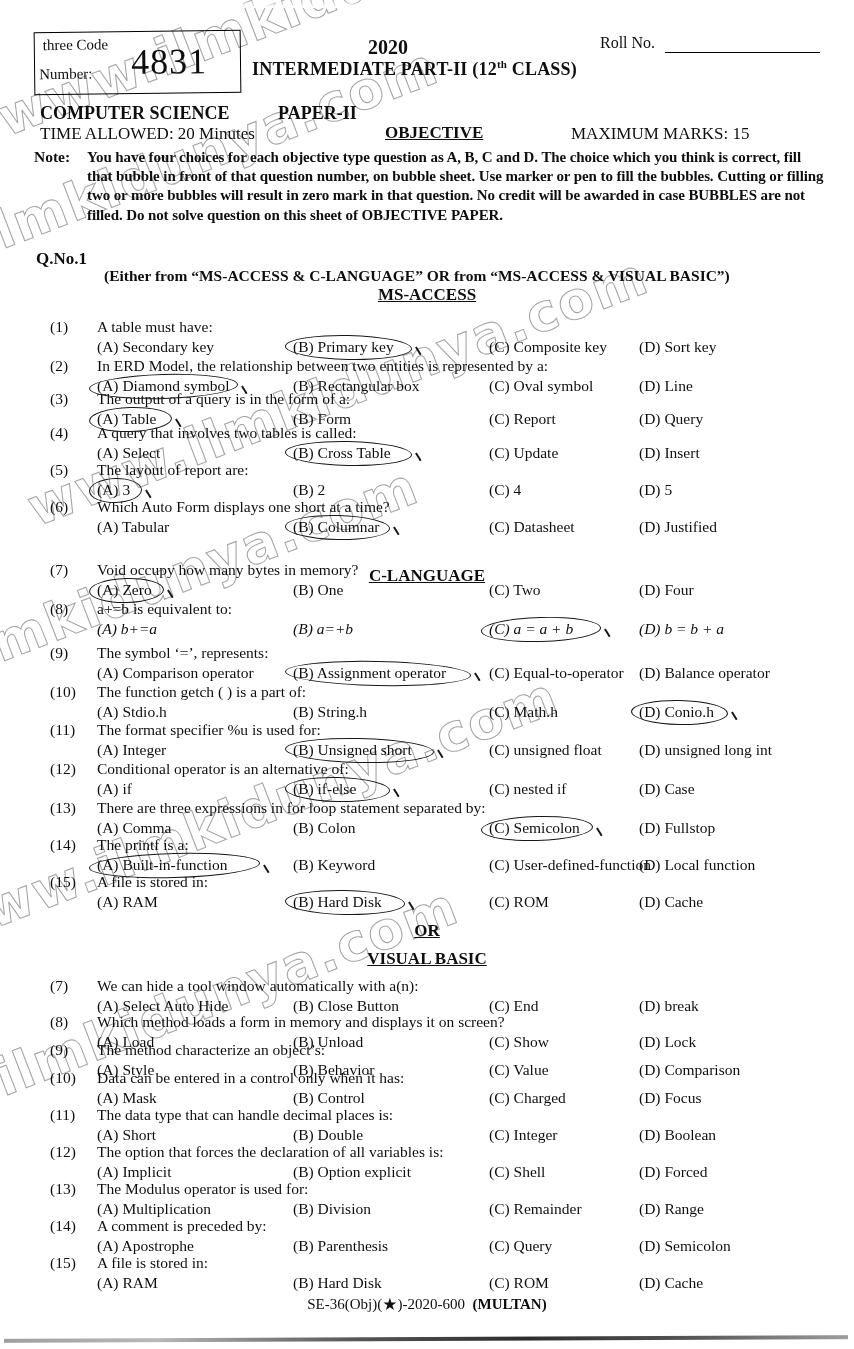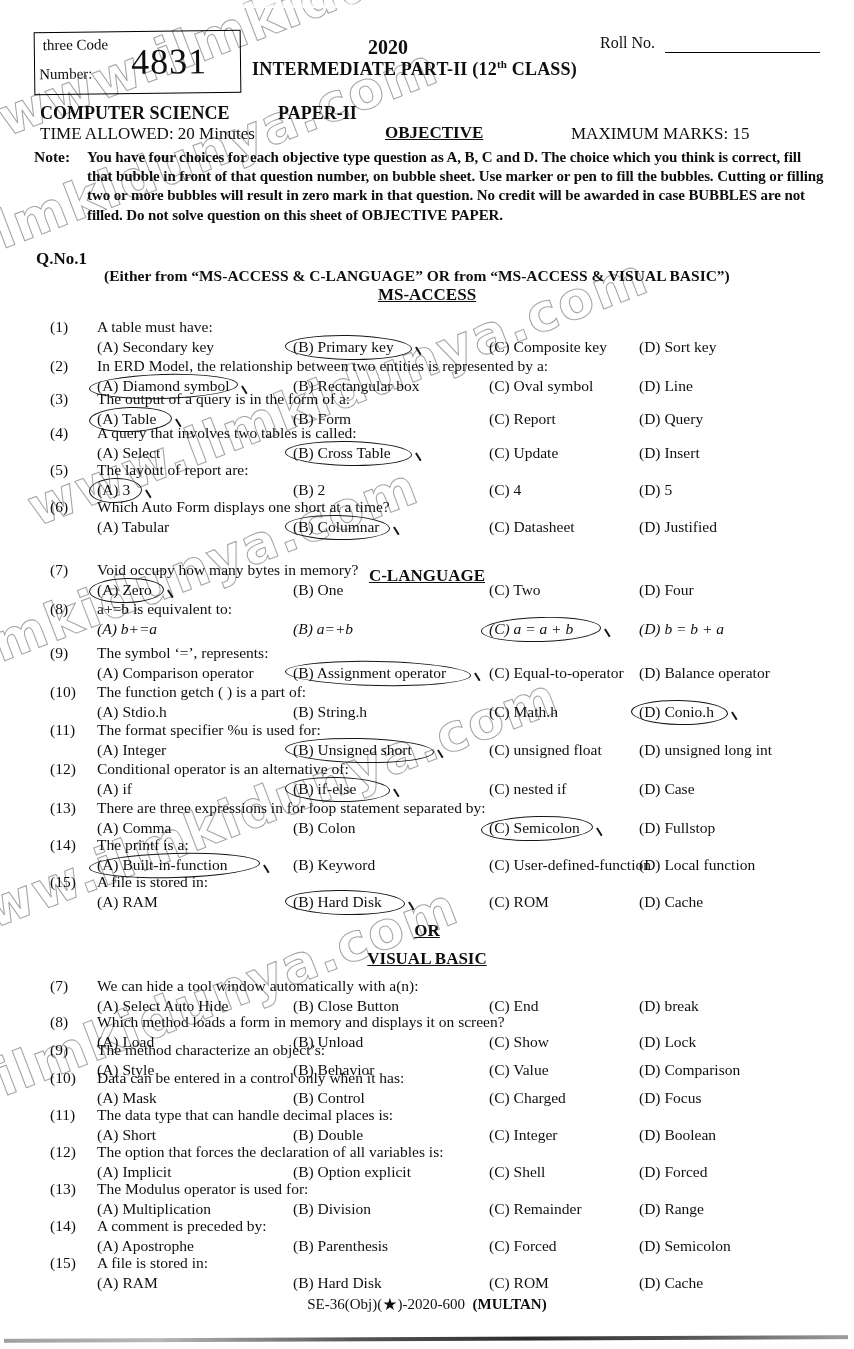--- a/index.html
+++ b/index.html
@@ -486,21 +486,21 @@
         <span class="opt oC">(C) Remainder</span>
         <span class="opt oD">(D) Range</span>
       </div>
       <div class="q" style="top: 1217px;">
         <span class="num">(14)</span>
         <span class="stem">A comment is preceded by:</span>
       </div>
       <div class="q" style="top: 1237px;">
         <span class="opt oA">(A) Apostrophe</span>
         <span class="opt oB">(B) Parenthesis</span>
-        <span class="opt oC">(C) Forced</span>
+        <span class="opt oC">(C) Query</span>
         <span class="opt oD">(D) Semicolon</span>
       </div>
       <div class="q" style="top: 1254px;">
         <span class="num">(15)</span>
         <span class="stem">A file is stored in:</span>
       </div>
       <div class="q" style="top: 1274px;">
         <span class="opt oA">(A) RAM</span>
         <span class="opt oB">(B) Hard Disk</span>
         <span class="opt oC">(C) ROM</span>

